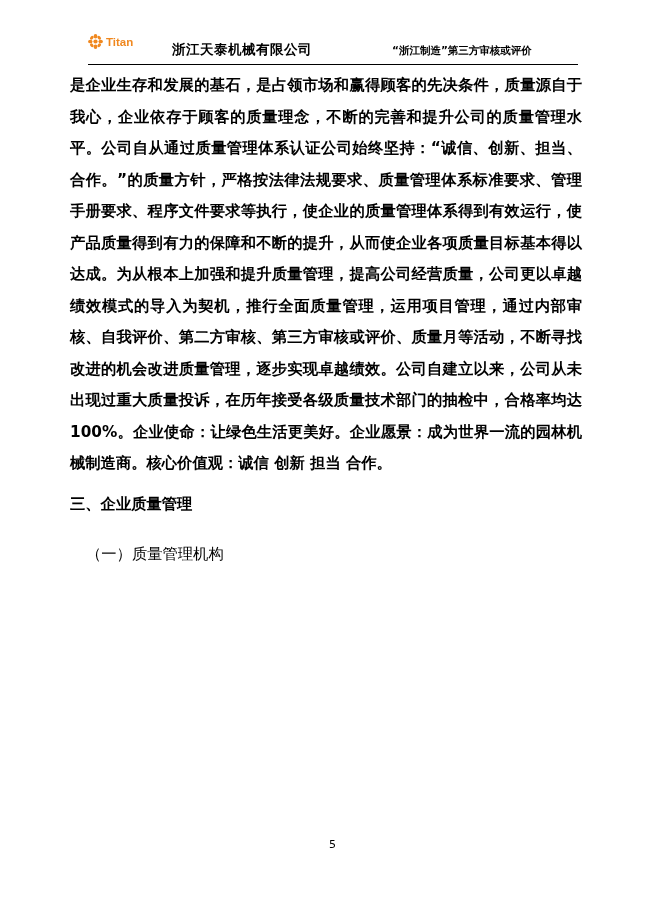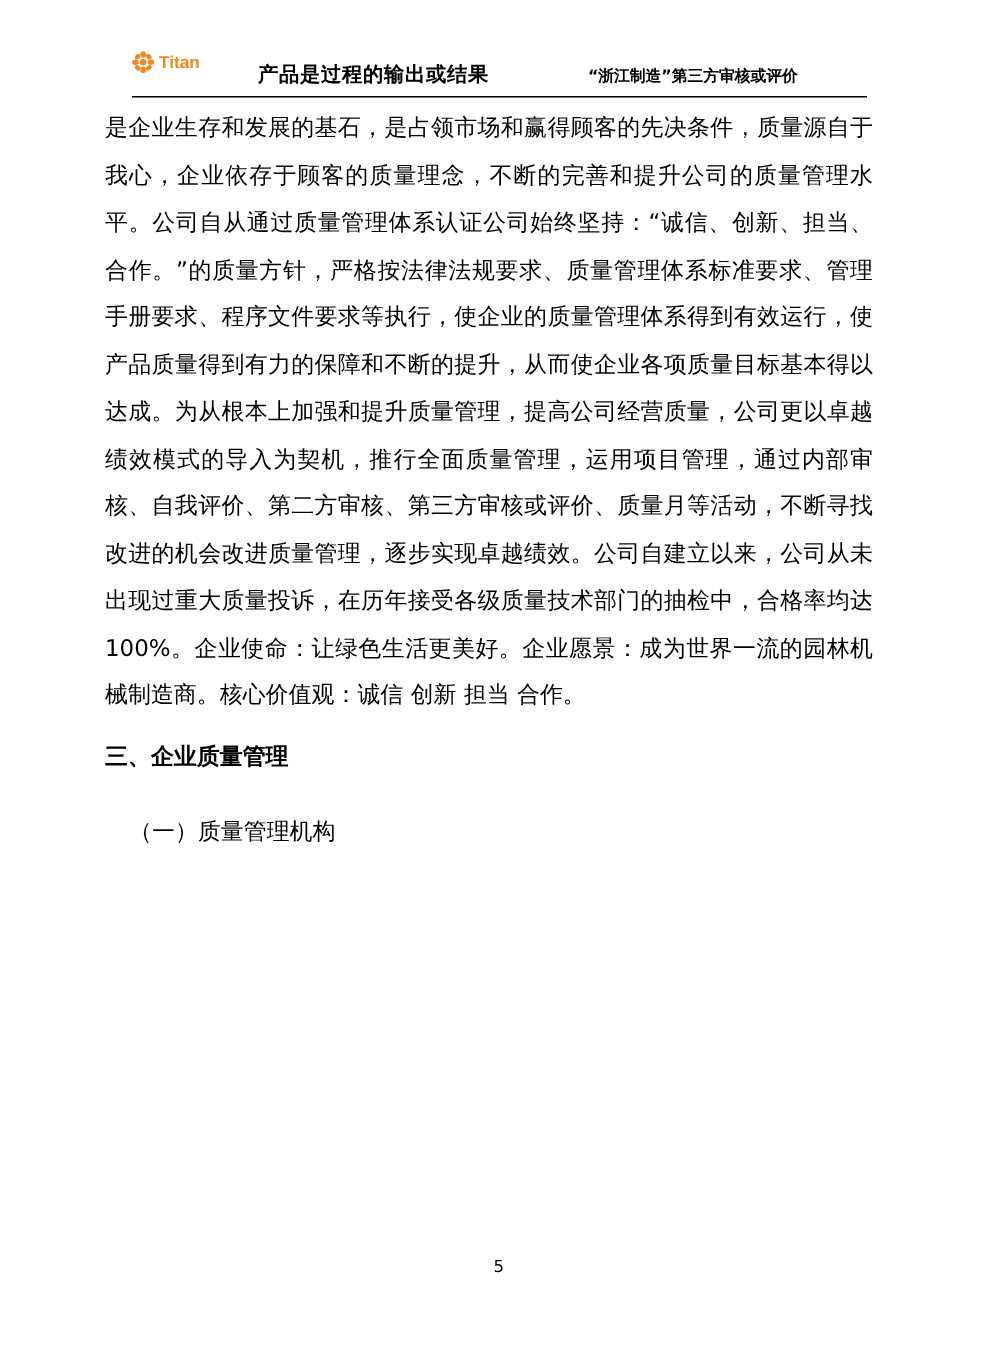--- a/index.html
+++ b/index.html
@@ -89,20 +89,21 @@
     font-family: "DejaVu Sans", sans-serif;
     font-size: 15.3px;
     line-height: 31.5px;
     color: #000000;
     text-align: justify;
     text-justify: inter-ideograph;
     letter-spacing: 0px;
   }
   p.para.first {
     text-indent: 0;
+    font-weight: bold;
   }
   .heading {
     margin: 0;
     padding-top: 9px;
     font-family: "DejaVu Sans", sans-serif;
     font-size: 15.3px;
     font-weight: bold;
     line-height: 31.5px;
     color: #000000;
   }
@@ -150,21 +151,21 @@
             <ellipse cx="3.8" cy="3.8" rx="2.1" ry="1.5" transform="rotate(-45 3.8 3.8)"></ellipse>
             <ellipse cx="11.2" cy="11.2" rx="2.1" ry="1.5" transform="rotate(-45 11.2 11.2)"></ellipse>
             <ellipse cx="11.2" cy="3.8" rx="2.1" ry="1.5" transform="rotate(45 11.2 3.8)"></ellipse>
             <ellipse cx="3.8" cy="11.2" rx="2.1" ry="1.5" transform="rotate(45 3.8 11.2)"></ellipse>
           </g>
         </svg>
       </span>
       <span class="logo-text">Titan</span>
     </div>
 
-    <div class="header-center">产品是过程的输出或结果</div>
+    <div class="header-center">浙江天泰机械有限公司</div>
     <div class="header-right">“浙江制造”第三方审核或评价</div>
     <div class="header-rule"></div>
   </div>
 
   <div class="content">
     <p class="para first">是企业生存和发展的基石，是占领市场和赢得顾客的先决条件，质量源自于我心，企业依存于顾客的质量理念，不断的完善和提升公司的质量管理水平。公司自从通过质量管理体系认证公司始终坚持：“诚信、创新、担当、合作。”的质量方针，严格按法律法规要求、质量管理体系标准要求、管理手册要求、程序文件要求等执行，使企业的质量管理体系得到有效运行，使产品质量得到有力的保障和不断的提升，从而使企业各项质量目标基本得以达成。为从根本上加强和提升质量管理，提高公司经营质量，公司更以卓越绩效模式的导入为契机，推行全面质量管理，运用项目管理，通过内部审核、自我评价、第二方审核、第三方审核或评价、质量月等活动，不断寻找改进的机会改进质量管理，逐步实现卓越绩效。公司自建立以来，公司从未出现过重大质量投诉，在历年接受各级质量技术部门的抽检中，合格率均达100%。企业使命：让绿色生活更美好。企业愿景：成为世界一流的园林机械制造商。核心价值观：诚信  创新  担当  合作。</p>
     <p class="heading">三、企业质量管理</p>
     <p class="sub-heading">（一）质量管理机构</p>
   </div>
 

